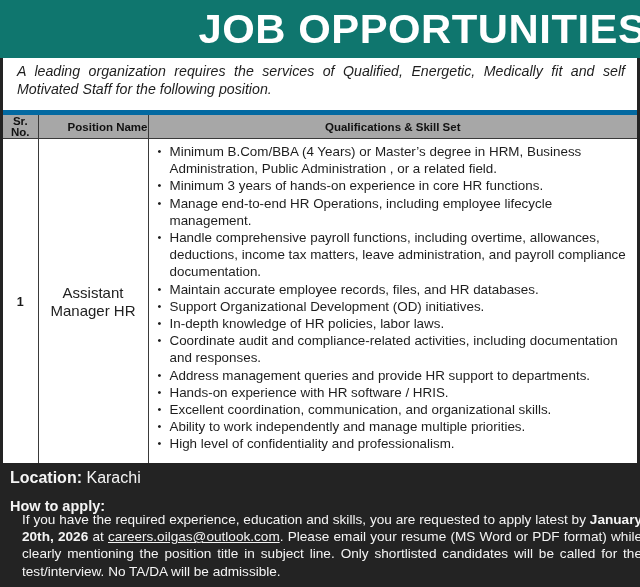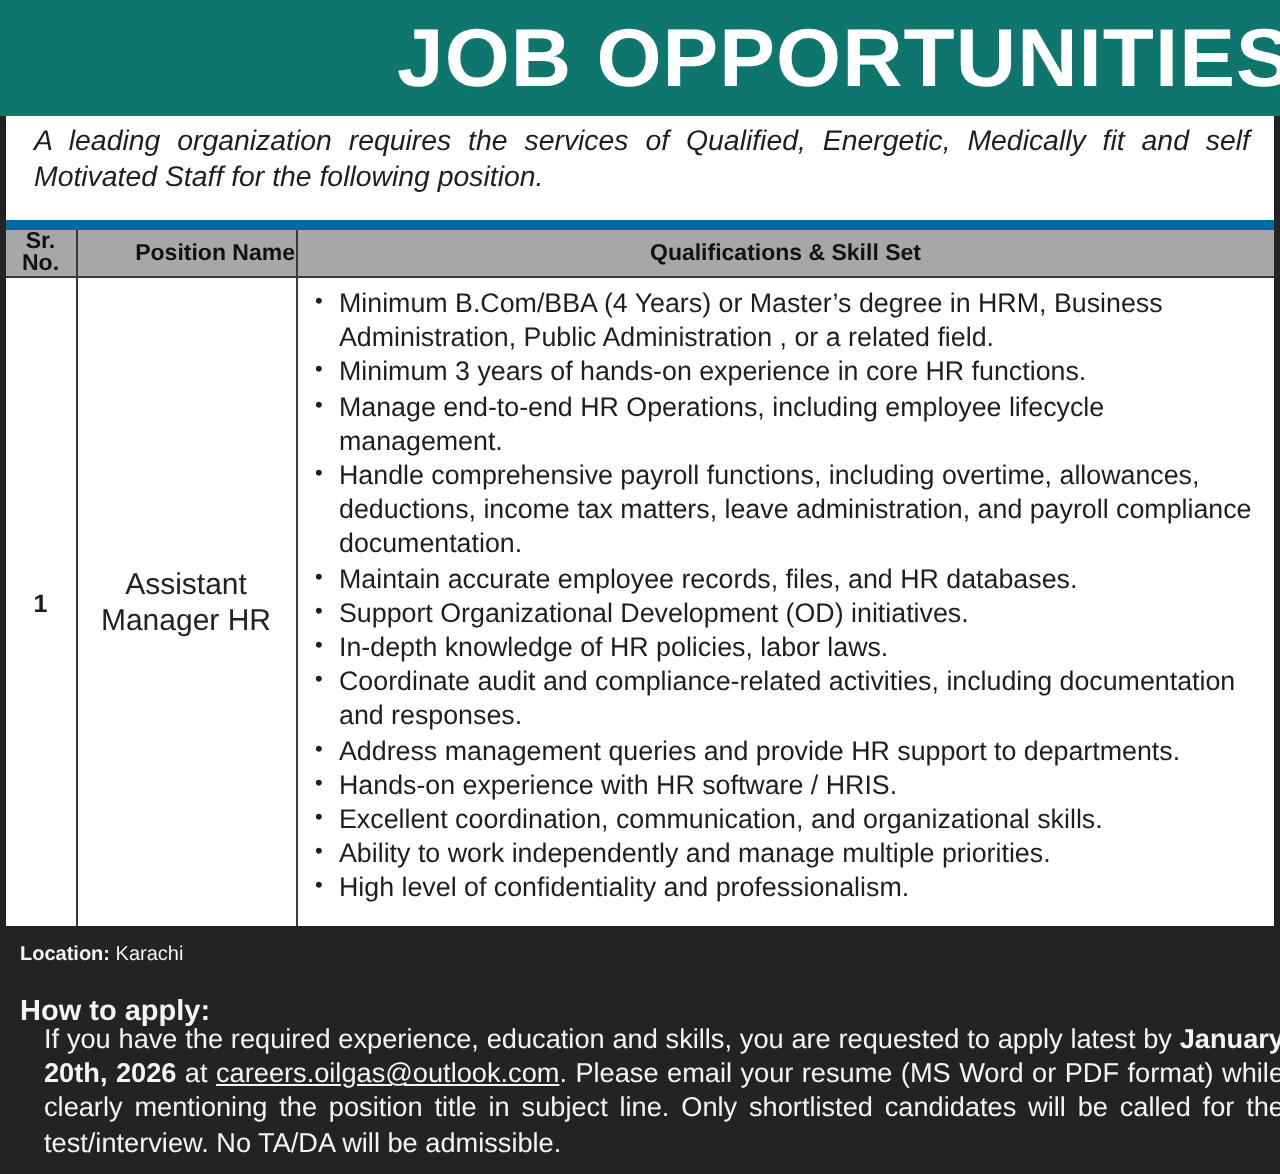--- a/index.html
+++ b/index.html
@@ -57,21 +57,21 @@
     font-size: 13.4px; line-height: 17.2px; color: #1e1e1e;
   }
   ul.quals li .bullet {
     position: absolute; left: 1px; top: 0; font-size: 11px; line-height: 17.2px;
   }
 
   .footer {
     position: absolute; left: 0; top: 463px; width: 640px; height: 124px;
     background: #232323; color: #f4f4f4;
   }
-  .location { position: absolute; left: 10px; top: 5px; font-size: 10px; line-height: 20px; }
+  .location { position: absolute; left: 10px; top: 5px; font-size: 16px; line-height: 20px; }
   .location .lbl { font-weight: bold; }
   .apply-title { position: absolute; left: 10px; top: 34px; font-size: 14.5px; font-weight: bold; line-height: 18px; }
   .apply-body {
     position: absolute; left: 22px; top: 48px; width: 620px;
     font-size: 13.6px; line-height: 17.2px; text-align: justify; text-align-last: left;
   }
   .apply-body .deadline { font-weight: bold; }
   .apply-body .email { text-decoration: underline; color: #f4f4f4; }
 </style>
 </head>

